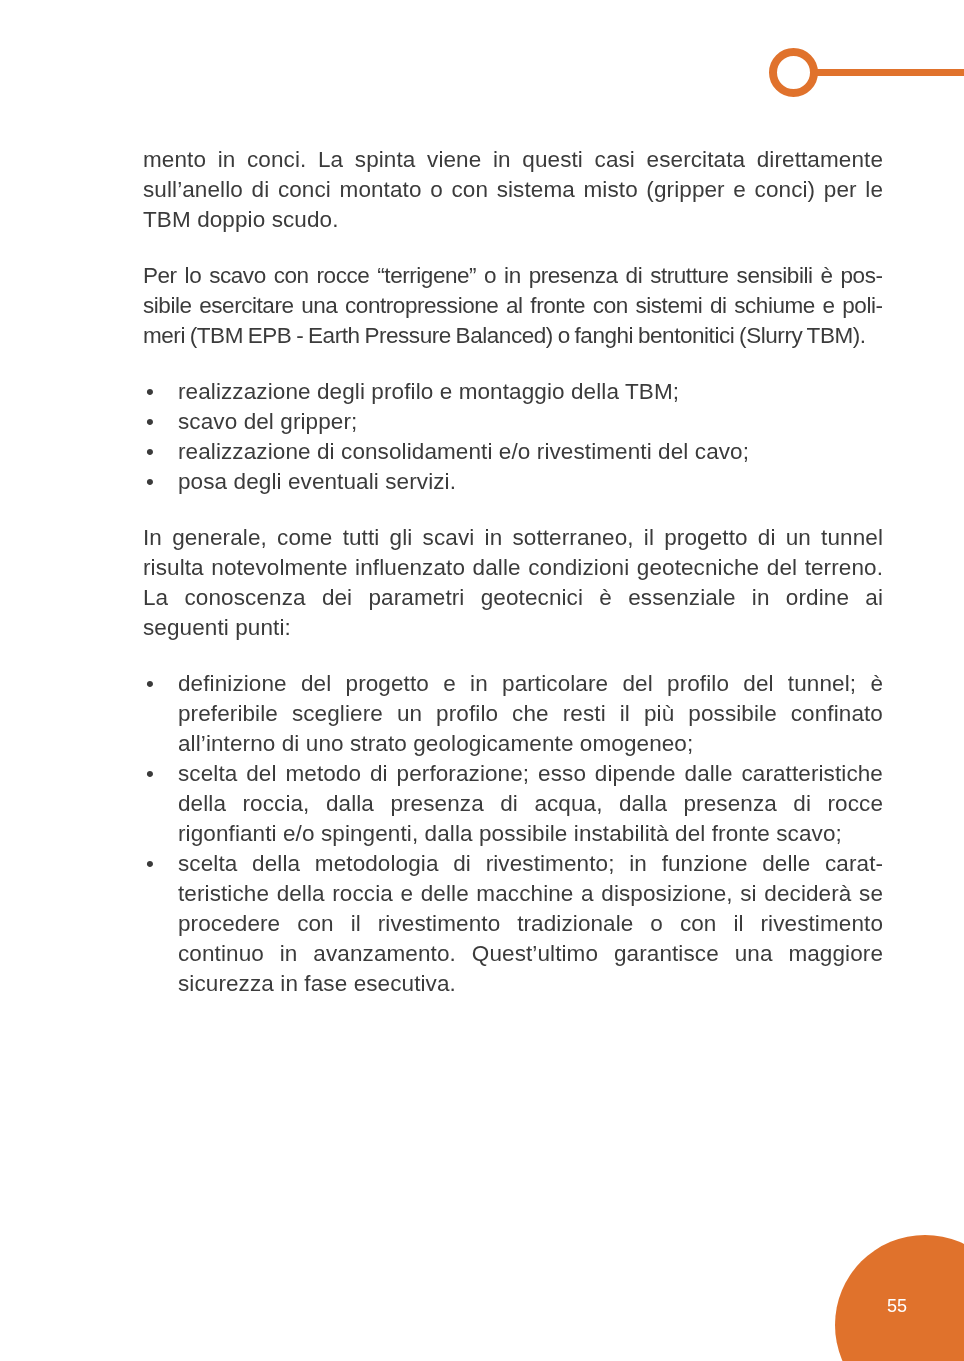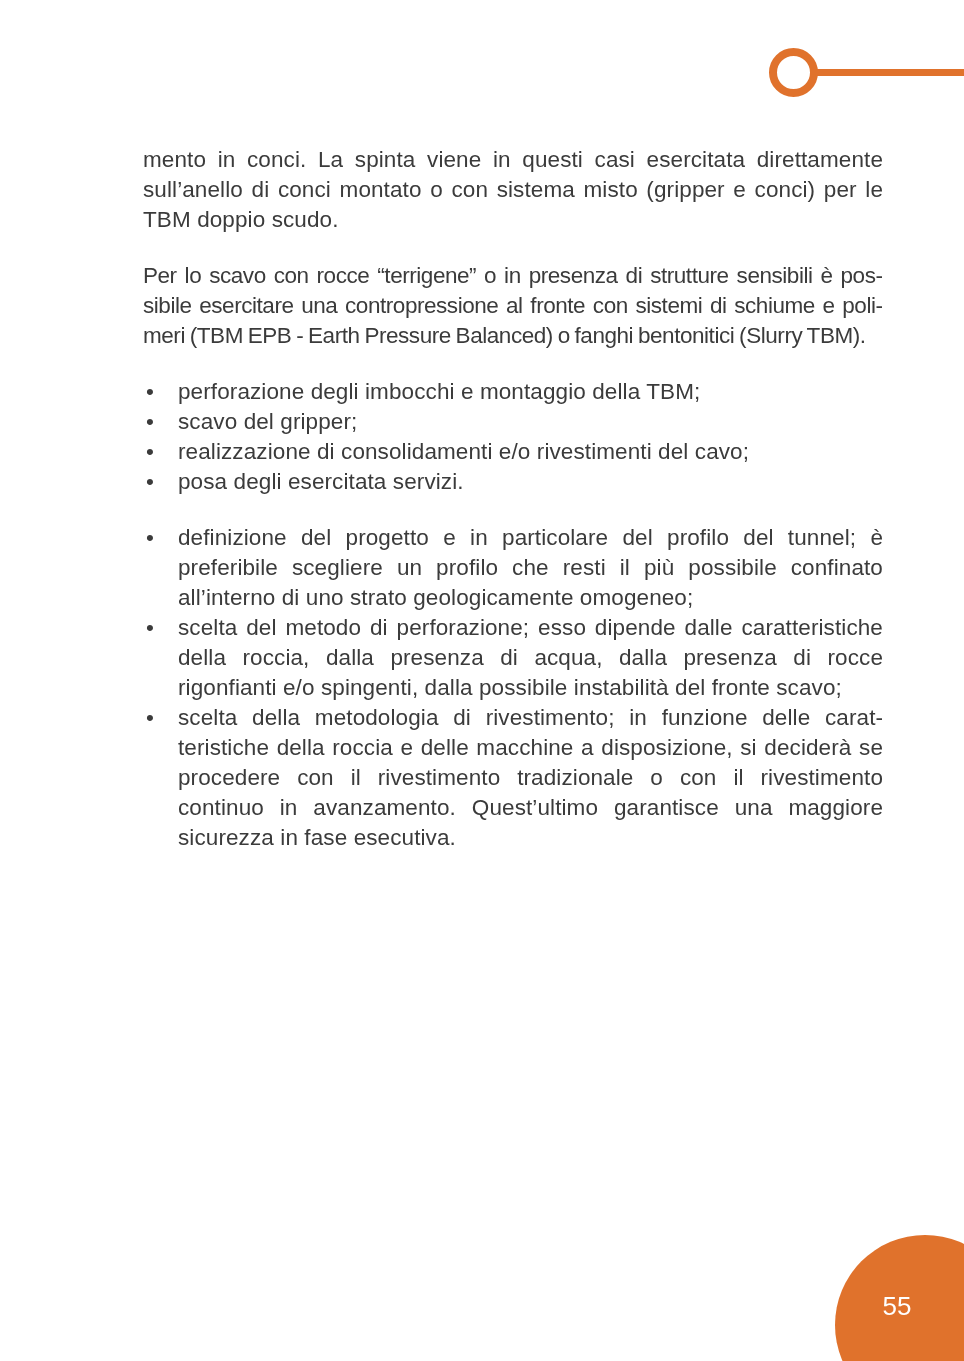--- a/index.html
+++ b/index.html
@@ -55,57 +55,58 @@
     left: 835px; top: 1235px;
     width: 180px; height: 180px;
     border-radius: 50%;
     background: var(--accent, #e0722c);
   }
   .page-num {
     position: absolute;
     left: 877px; top: 1293px;
     width: 40px;
     text-align: center;
-    font-size: 26px;
+    font-size: 18px;
     line-height: 26px;
     font-weight: 300;
     color: #ffffff;
   }
 </style>
 </head>
 <body>
 
 <div class="page" style="color: rgb(59, 59, 59);">
 
   <div class="ring"></div>
   <div class="rule"></div>
 
   <main class="body">
     <p>mento in conci. La spinta viene in questi casi esercitata direttamente sull’anello di conci montato o con sistema misto (gripper e conci) per le TBM doppio scudo.</p>
     <p class="condensed">Per lo scavo con rocce “terrigene” o in presenza di strutture sensibili è pos­sibile esercitare una contropressione al fronte con sistemi di schiume e poli­meri (TBM EPB - Earth Pressure Balanced) o fanghi bentonitici (Slurry TBM).</p>
 
     <ul>
       <li>
         <span class="b">•</span>
-        <span class="t">perforazione degli imbocchi e montaggio della TBM;</span>
+        <span class="t">realizzazione degli profilo e montaggio della TBM;</span>
       </li>
       <li>
         <span class="b">•</span>
         <span class="t">scavo del gripper;</span>
       </li>
       <li>
         <span class="b">•</span>
         <span class="t">realizzazione di consolidamenti e/o rivestimenti del cavo;</span>
       </li>
       <li>
         <span class="b">•</span>
-        <span class="t">posa degli esercitata servizi.</span>
+        <span class="t">posa degli eventuali servizi.</span>
       </li>
     </ul>
 
+    <p>In generale, come tutti gli scavi in sotterraneo, il progetto di un tunnel risulta notevolmente influenzato dalle condizioni geotecniche del ter­reno. La conoscenza dei parametri geotecnici è essenziale in ordine ai seguenti punti:</p>
 
     <ul>
       <li>
         <span class="b">•</span>
         <span class="t">definizione del progetto e in particolare del profilo del tunnel; è preferibile scegliere un profilo che resti il più possibile confinato all’interno di uno strato geologicamente omogeneo;</span>
       </li>
       <li>
         <span class="b">•</span>
         <span class="t">scelta del metodo di perforazione; esso dipende dalle carat­teristiche della roccia, dalla presenza di acqua, dalla presenza di rocce rigonfianti e/o spingenti, dalla possibile instabilità del fronte scavo;</span>
       </li>

